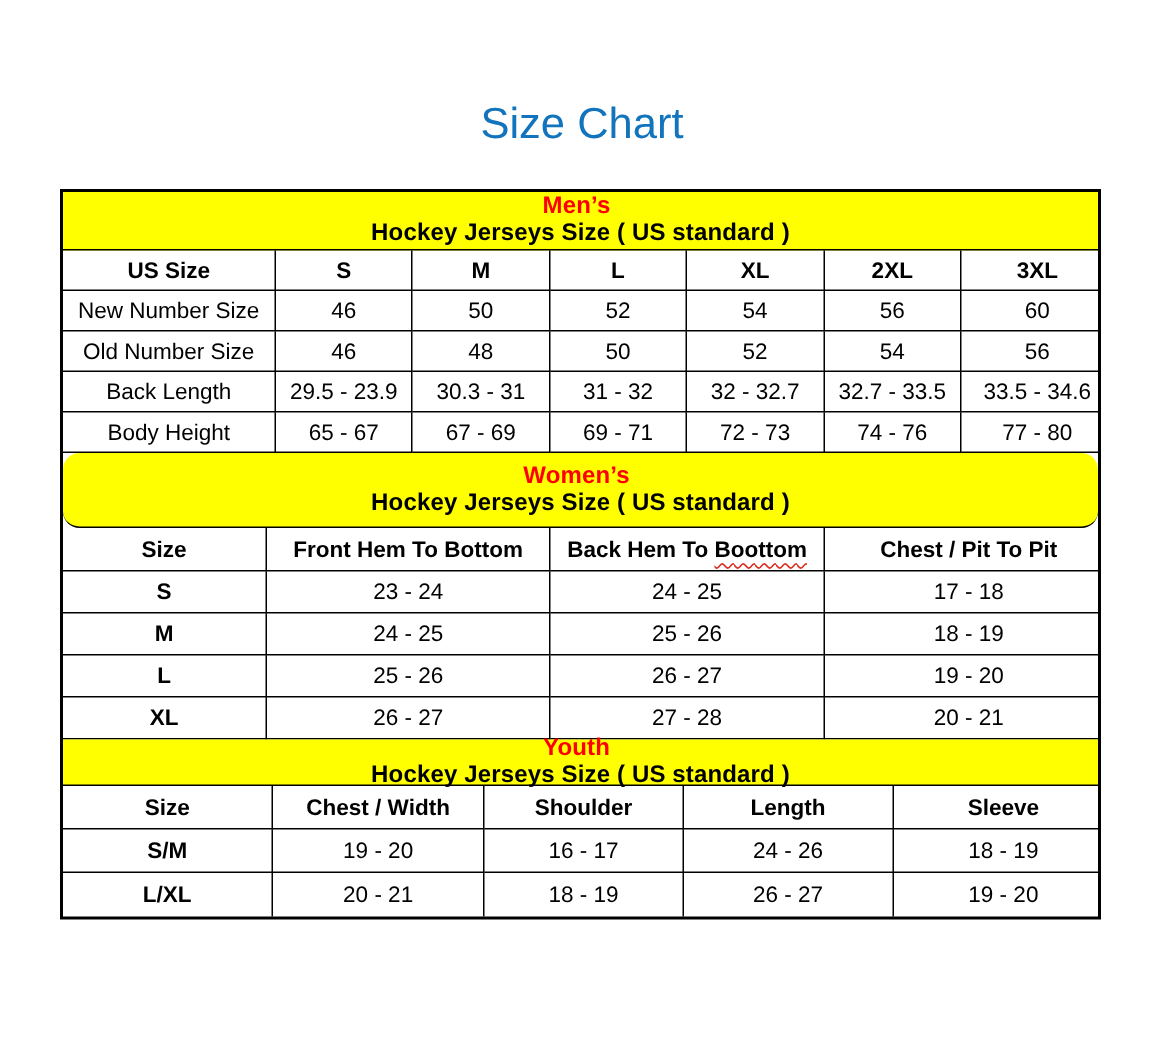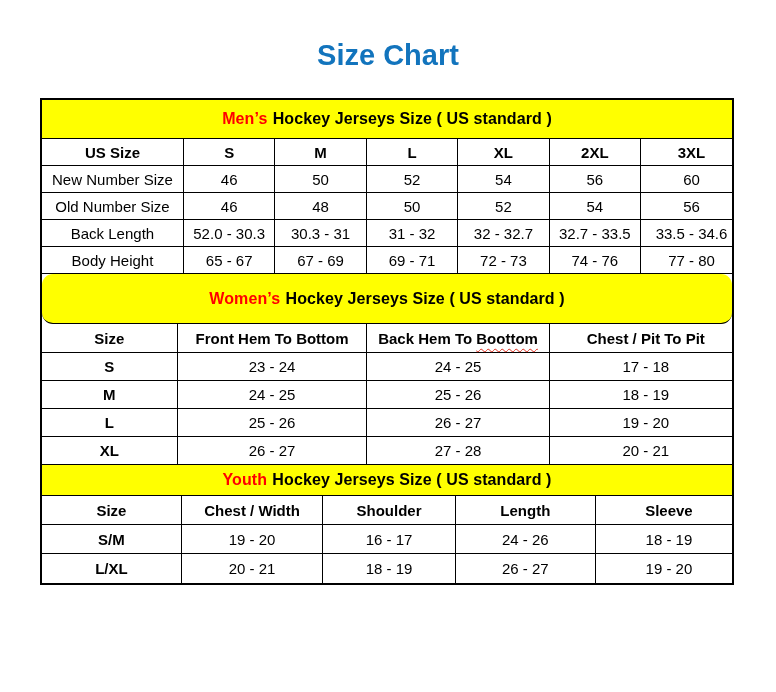--- a/index.html
+++ b/index.html
@@ -5,42 +5,43 @@
   * { box-sizing: border-box; }
   html, body {
     margin: 0; padding: 0;
     width: 776px; height: 692px;
     background: #ffffff;
     font-family: "Liberation Sans", sans-serif;
     color: #000000;
     overflow: hidden;
   }
   .title {
-    margin: 40px 0 0 0;
+    margin: 68px 0 0 0;
     text-align: center;
     font-size: 29px;
-    font-weight: bold;
+    font-weight: normal;
     color: #1274BD;
     line-height: 1.1;
   }
   .table-wrap {
     width: 694px;
     margin: 26px 0 0 40px;
     border: 2px solid #000000;
     background: #ffffff;
   }
   .band {
     background: #FFFF00;
     display: flex;
     align-items: center;
     justify-content: center;
     font-weight: bold;
     font-size: 16px;
     border-bottom: 1px solid #000000;
     letter-spacing: 0.1px;
+    flex-direction: column;
   }
   .sec-mens  .band { height: 39px; }
   .sec-womens .band { height: 50px; border-radius: 11px; }
   .sec-youth .band { height: 31px; }
   .hl { color: #FF0000; margin-right: 0.33em; }
   table {
     width: 100%;
     border-collapse: collapse;
     table-layout: fixed;
   }
@@ -111,21 +112,21 @@
             <td>Old Number Size</td>
             <td>46</td>
             <td>48</td>
             <td>50</td>
             <td>52</td>
             <td>54</td>
             <td>56</td>
           </tr>
           <tr>
             <td>Back Length</td>
-            <td>52.0 - 30.3</td>
+            <td>29.5 - 23.9</td>
             <td>30.3 - 31</td>
             <td>31 - 32</td>
             <td>32 - 32.7</td>
             <td>32.7 - 33.5</td>
             <td>33.5 - 34.6</td>
           </tr>
           <tr>
             <td>Body Height</td>
             <td>65 - 67</td>
             <td>67 - 69</td>

